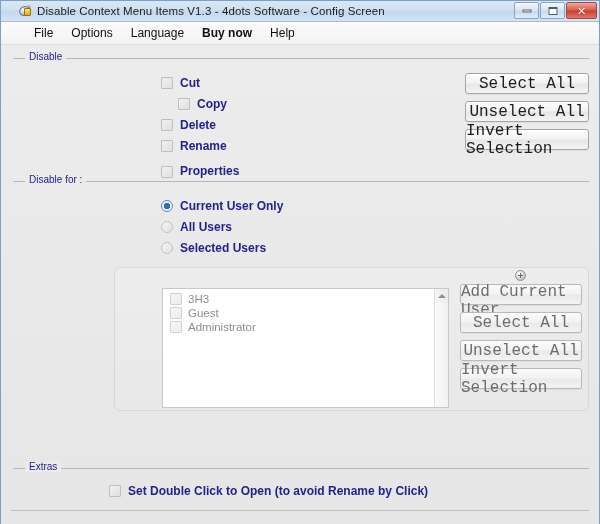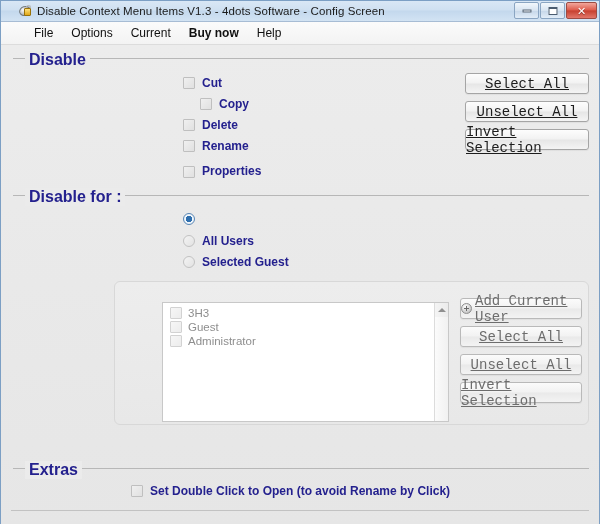--- a/index.html
+++ b/index.html
@@ -68,52 +68,51 @@
 
   
   .content{position:relative;height:479px;background:linear-gradient(180deg,#ececec,#e6e6e6);}
 
   .group{position:absolute;box-sizing:border-box;}
   .group .gb-line{
     position:absolute;left:0;right:0;top:0;height:1px;background:#b7b7b7;
   }
   .group .gb-title{
     position:absolute;left:12px;top:-7px;padding:0 4px;background:#ebebeb;
-    font-size:16px;font-weight:bold;color:#24218e;white-space:nowrap;
+    font-size:10px;font-weight:normal;color:#24218e;white-space:nowrap;
   }
 
   
   .chk{
     width:12px;height:12px;box-sizing:border-box;display:inline-block;
     border:1px solid #bfbfbf;border-radius:1px;
     background:linear-gradient(135deg,#f0f0f0,#e0e0e0);
     vertical-align:-2px;
   }
   .rad{
     width:12px;height:12px;box-sizing:border-box;display:inline-block;border-radius:50%;
     border:1px solid #c2c2c2;background:linear-gradient(135deg,#f4f4f4,#e2e2e2);
     vertical-align:-2px;position:relative;
   }
   .rad.on{border-color:#5b87b5;background:radial-gradient(circle at 50% 50%,#2f6fae 0 3px,#f3f8fc 3.5px,#dbe8f3 100%);}
-  .opt-row{position:absolute;display:flex;align-items:center;gap:7px;white-space:nowrap;margin-left:22px;}
+  .opt-row{position:absolute;display:flex;align-items:center;gap:7px;white-space:nowrap;}
   .opt-label{font-size:12px;font-weight:bold;color:#24218e;}
 
   
   .btn{
     position:absolute;box-sizing:border-box;
     border:1px solid #a5a5a5;border-radius:3px;
     background:linear-gradient(180deg,#fdfdfd 0%,#f2f2f2 48%,#e6e6e6 52%,#f4f4f4 100%);
     font-family:"Liberation Mono","DejaVu Sans Mono",monospace;
-    font-size:14px;color:#1d1d1d;
+    font-size:16px;color:#1d1d1d;
     display:flex;align-items:center;justify-content:center;
     box-shadow:0 1px 1px rgba(0,0,0,.05);
-    text-decoration:underline;
   }
   .btn.dim{color:#6d6d6d;border-color:#b9b9b9;
-    background:linear-gradient(180deg,#fbfbfb 0%,#f2f2f2 48%,#e9e9e9 52%,#f3f3f3 100%);}
+    background:linear-gradient(180deg,#fbfbfb 0%,#f2f2f2 48%,#e9e9e9 52%,#f3f3f3 100%);flex-direction:column;}
   .btn .plus-ico{
     width:11px;height:11px;border-radius:50%;flex:0 0 auto;margin-right:1px;
     background:radial-gradient(circle at 35% 30%,#fdfdfd,#c9c9c9 70%,#9e9e9e);
     border:1px solid #8f8f8f;box-sizing:border-box;position:relative;
   }
   .btn .plus-ico:before,.btn .plus-ico:after{
     content:"";position:absolute;background:#6a6a6a;
   }
   .btn .plus-ico:before{left:2px;top:4px;width:5px;height:1px;}
   .btn .plus-ico:after{left:4px;top:2px;width:1px;height:5px;}
@@ -166,21 +165,21 @@
         </span>
       <span class="wbtn close">
           <span class="g x-g">✕</span>
         </span>
     </span>
   </div>
 
   <div class="menubar">
     <span class="menuitem">File</span>
     <span class="menuitem">Options</span>
-    <span class="menuitem">Current</span>
+    <span class="menuitem">Language</span>
     <span class="menuitem bold">Buy now</span>
     <span class="menuitem">Help</span>
   </div>
 
   <div class="content">
 
     <div class="group" style="left:12px;top:13px;width:576px;height:118px;">
       <div class="gb-line"></div>
       <div class="gb-title">Disable</div>
 
@@ -203,34 +202,35 @@
       <div class="opt-row" style="left:148px;top:106px;align-items:flex-end;">
         <span class="chk"></span>
         <span class="opt-label">Properties</span>
       </div>
 
       <div class="btn" style="left:452px;top:15px;width:124px;height:21px;">Select All</div>
       <div class="btn" style="left:452px;top:43px;width:124px;height:21px;">Unselect All</div>
       <div class="btn" style="left:452px;top:71px;width:124px;height:21px;">Invert Selection</div>
     </div>
 
-    <div class="group" style="left:12px;top:150px;width:576px;height:270px;">
+    <div class="group" style="left:12px;top:136px;width:576px;height:270px;">
       <div class="gb-line"></div>
       <div class="gb-title">Disable for :</div>
 
       <div class="opt-row" style="left:148px;top:18px;">
         <span class="rad on"></span>
+        <span class="opt-label">Current User Only</span>
       </div>
       <div class="opt-row" style="left:148px;top:39px;">
         <span class="rad"></span>
         <span class="opt-label">All Users</span>
       </div>
       <div class="opt-row" style="left:148px;top:60px;">
         <span class="rad"></span>
-        <span class="opt-label">Selected Guest</span>
+        <span class="opt-label">Selected Users</span>
       </div>
 
       <div class="userpanel" style="left:101px;top:86px;width:475px;height:144px;">
 
         <div class="listbox" style="left:47px;top:20px;width:287px;height:120px;">
           <div style="padding:3px 0 0 3px;">
             <div class="lb-item">
               <span class="chk"></span>
               <span>3H3</span>
             </div>

